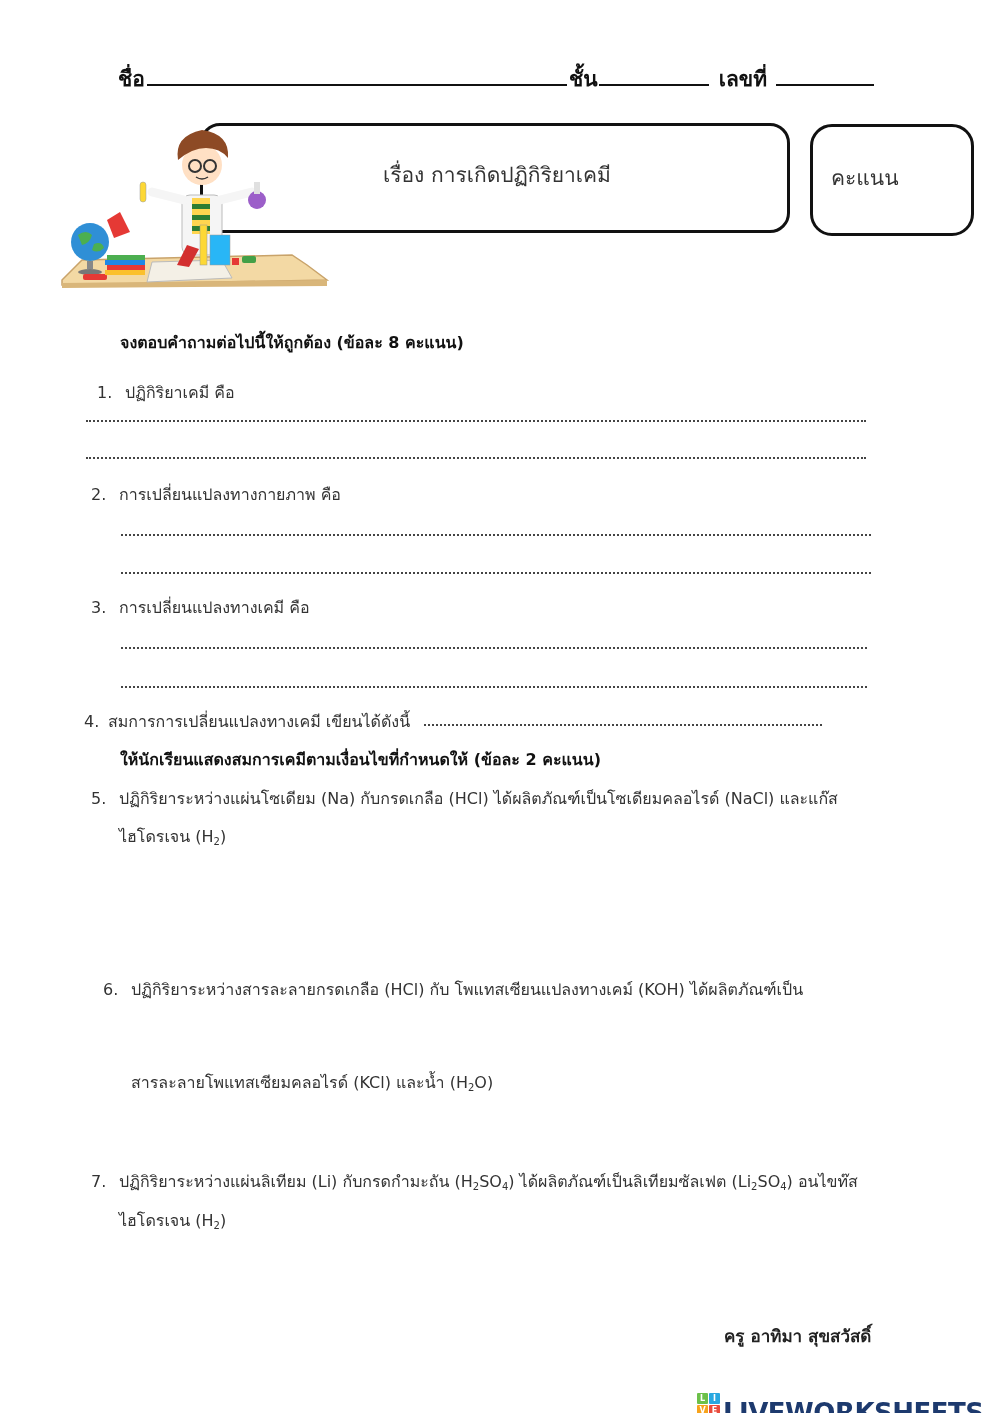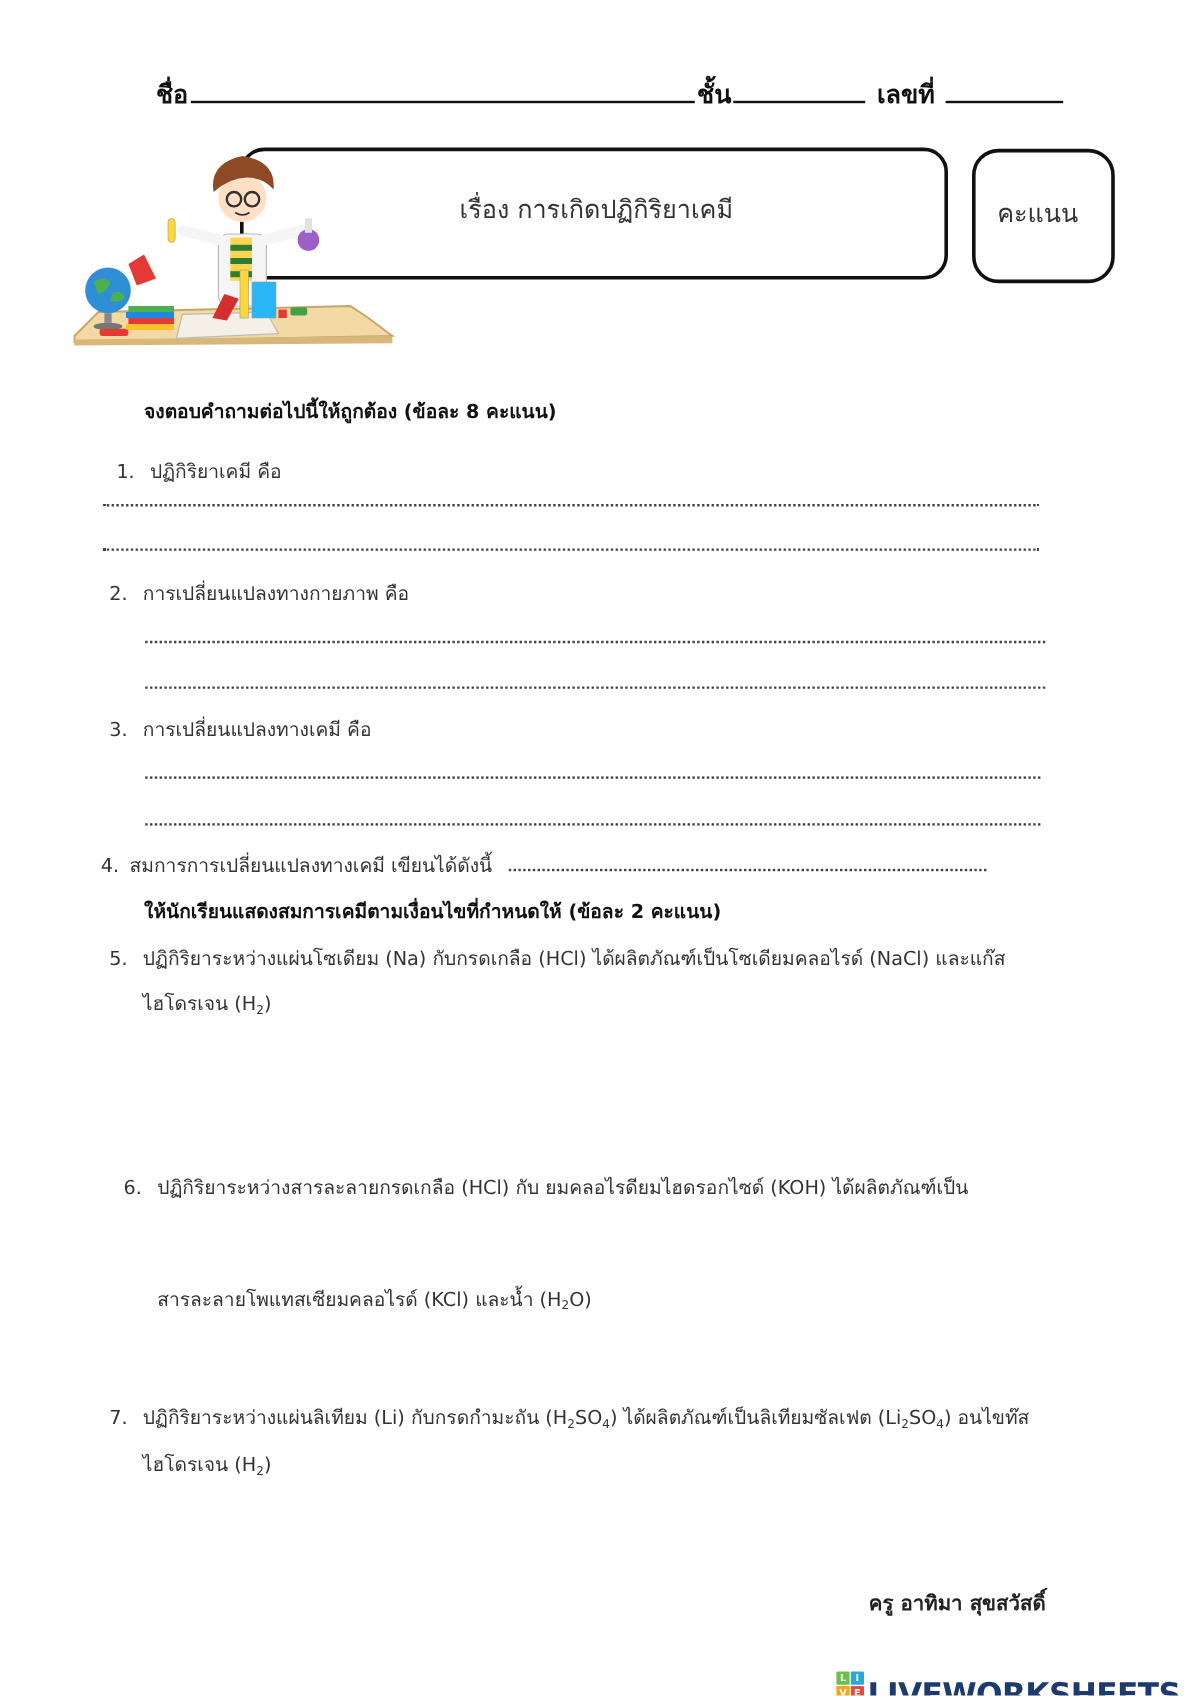--- a/index.html
+++ b/index.html
@@ -1,23 +1,23 @@
 <!DOCTYPE html>
 <html><head>
 <meta charset="utf-8">
 <style>
   html, body { margin: 0; padding: 0; background: #ffffff; }
   body { width: 1000px; height: 1413px; position: relative; overflow: hidden;
          font-family: "DejaVu Sans", "Liberation Sans", sans-serif; color: #222; }
   .abs { position: absolute; }
-  .header-line { top: 62px; left: 130px; font-size: 21px; font-weight: bold; color: #111; white-space: nowrap; }
+  .header-line { top: 62px; left: 118px; font-size: 21px; font-weight: bold; color: #111; white-space: nowrap; }
   .blank { display: inline-block; border-bottom: 2px solid #111; height: 20px; vertical-align: baseline; margin: 0 2px; }
   .title-box { left: 200px; top: 123px; width: 590px; height: 110px; border: 3.5px solid #111; border-radius: 20px; box-sizing: border-box; }
   .title-text { position: absolute; left: 180px; top: 32px; font-size: 21px; color: #333; white-space: nowrap; }
-  .score-box { left: 810px; top: 124px; width: 119px; height: 112px; border: 3.5px solid #111; border-radius: 22px; box-sizing: border-box; }
+  .score-box { left: 810px; top: 124px; width: 164px; height: 112px; border: 3.5px solid #111; border-radius: 22px; box-sizing: border-box; }
   .score-text { position: absolute; left: 18px; top: 34px; font-size: 21px; color: #333; }
   .illus { left: 52px; top: 120px; width: 280px; height: 172px; }
   .instr { font-size: 16px; font-weight: bold; color: #111; white-space: nowrap; }
   .q { font-size: 16px; color: #333; white-space: nowrap; }
   .q .num { display: inline-block; width: 28px; }
   .dots { height: 0; border-bottom: 2px dotted #444; }
   sub { font-size: 10px; vertical-align: -3px; }
   .teacher { left: 724px; top: 1322px; font-size: 17px; font-weight: bold; color: #222; white-space: nowrap; }
   .lw-logo { left: 697px; top: 1380px; display: flex; align-items: center; }
   .lw-tiles { display: grid; grid-template-columns: 11px 11px; grid-template-rows: 11px 11px; gap: 1px; margin-right: 3px; }
@@ -116,21 +116,21 @@
 
 <div class="abs q" style="left:91px; top:786px;">
   <span class="num">5.</span><span>ปฏิกิริยาระหว่างแผ่นโซเดียม (Na) กับกรดเกลือ (HCl) ได้ผลิตภัณฑ์เป็นโซเดียมคลอไรด์ (NaCl) และแก๊ส</span>
 </div>
 <div class="abs q" style="left:119px; top:824px;">
   <span>ไฮโดรเจน (H</span><sub>2</sub><span>)</span>
 </div>
 <div class="abs" style="left:119px; top:860px; width:750px; height:100px;"></div>
 
 <div class="abs q" style="left:103px; top:977px;">
-  <span class="num">6.</span><span>ปฏิกิริยาระหว่างสารละลายกรดเกลือ (HCl) กับ ยมคลอไรดียมไฮดรอกไซด์ (KOH) ได้ผลิตภัณฑ์เป็น</span>
+  <span class="num">6.</span><span>ปฏิกิริยาระหว่างสารละลายกรดเกลือ (HCl) กับ โพแทสเซียนแปลงทางเคม์ (KOH) ได้ผลิตภัณฑ์เป็น</span>
 </div>
 <div class="abs q" style="left:131px; top:1070px;">
   <span>สารละลายโพแทสเซียมคลอไรด์ (KCl) และน้ำ (H</span><sub>2</sub><span>O)</span>
 </div>
 <div class="abs" style="left:131px; top:1050px; width:740px; height:100px;"></div>
 
 <div class="abs q" style="left:91px; top:1169px;">
   <span class="num">7.</span><span>ปฏิกิริยาระหว่างแผ่นลิเทียม (Li) กับกรดกำมะถัน (H</span><sub>2</sub><span>SO</span><sub>4</sub><span>) ได้ผลิตภัณฑ์เป็นลิเทียมซัลเฟต (Li</span><sub>2</sub><span>SO</span><sub>4</sub><span>) อนไขท๊ส</span>
 </div>
 <div class="abs q" style="left:119px; top:1208px;">

